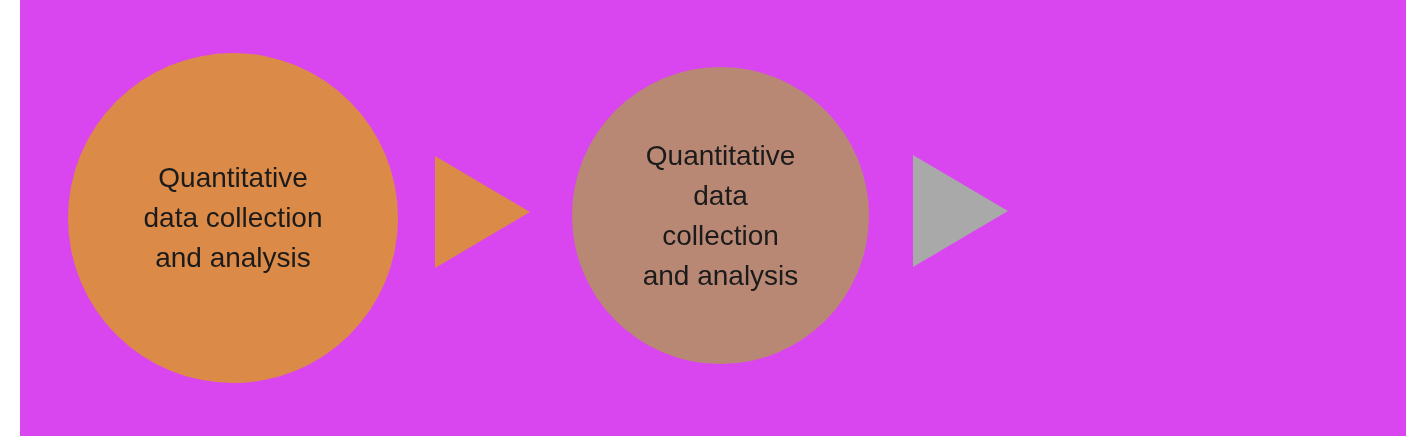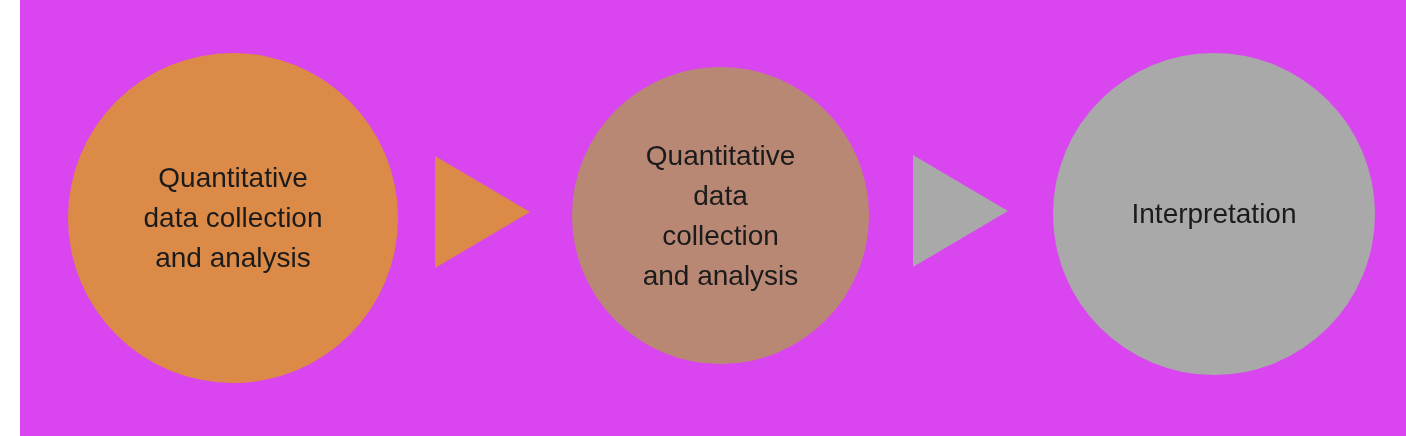--- a/index.html
+++ b/index.html
@@ -82,17 +82,14 @@
 
   <div class="circle circle-2" style="background-color: rgb(185, 136, 117);">
     <span class="label">Quantitative
 data
 collection
 and analysis</span>
   </div>
 
   <div class="arrow arrow-2" style="border-left-color: rgb(169, 169, 169);"></div>
 
-  <div class="circle circle-3" style="background-color: rgb(169, 169, 169);">
-    <span class="label">Interpretation</span>
-  </div>
 
 </div>
 
 </body></html>

